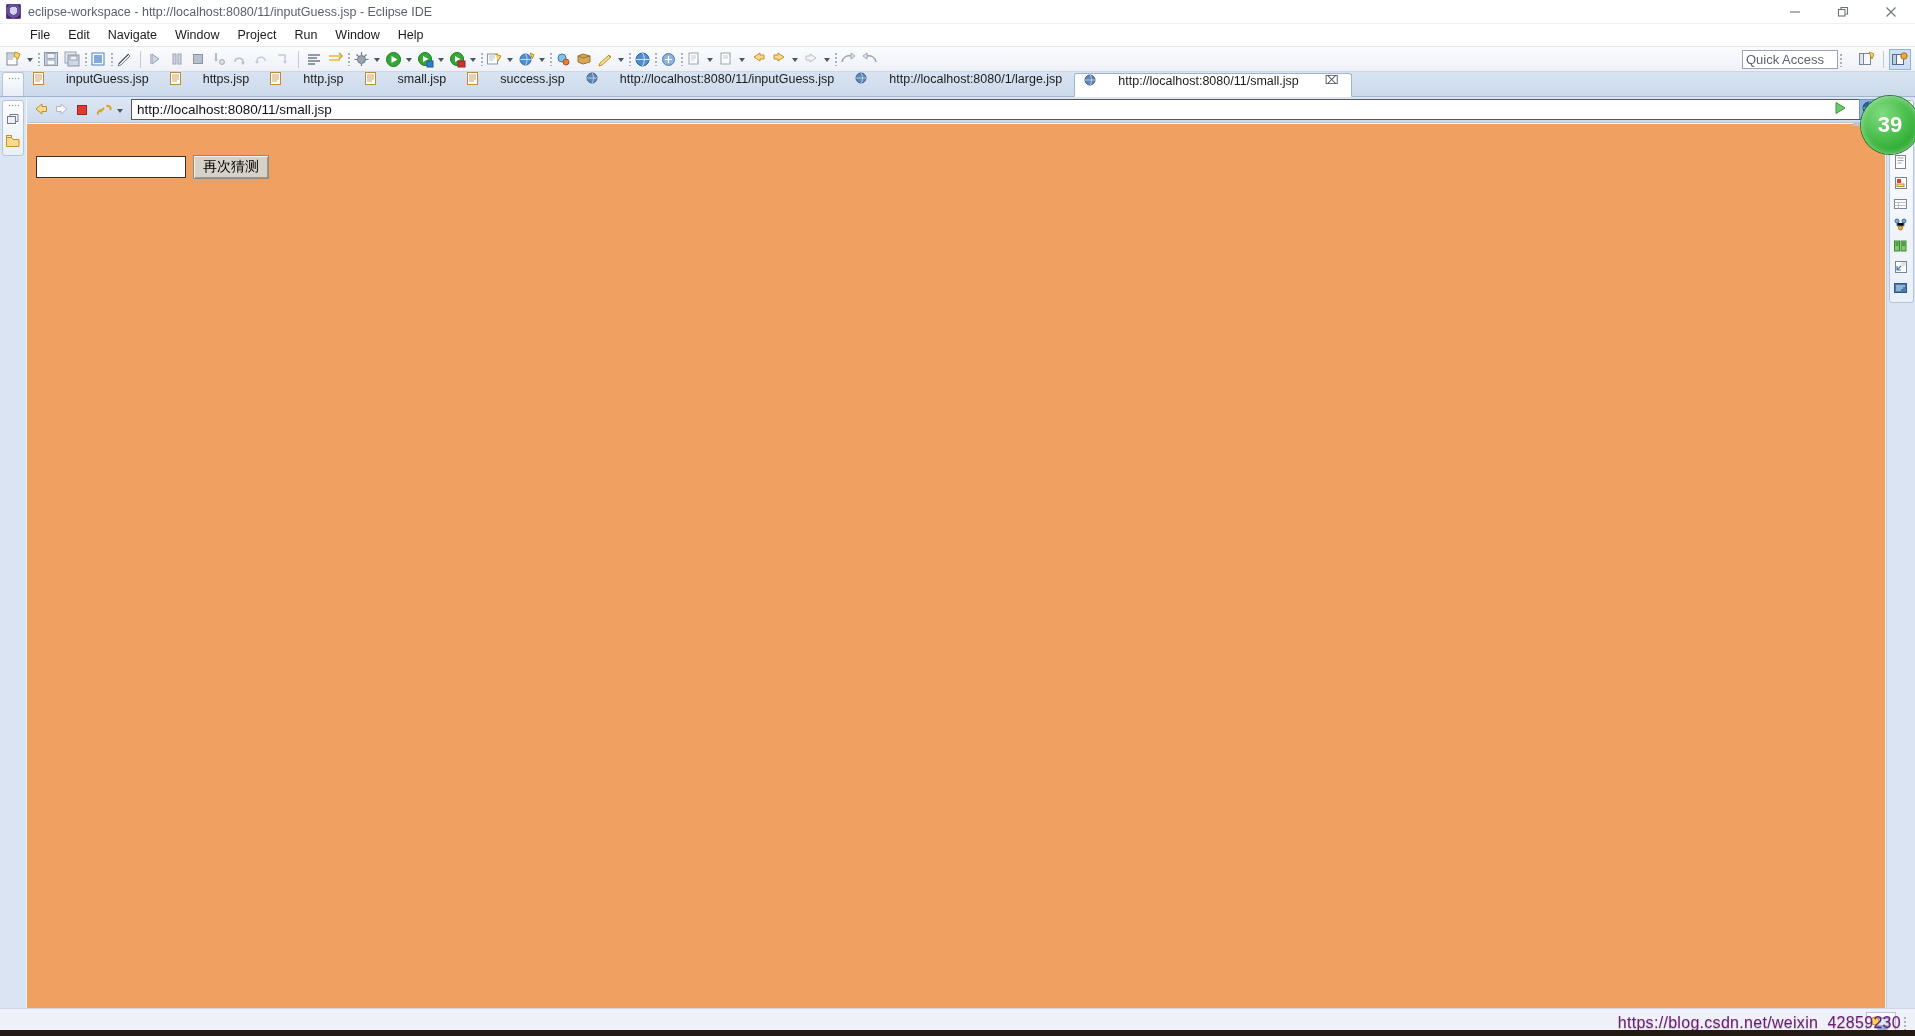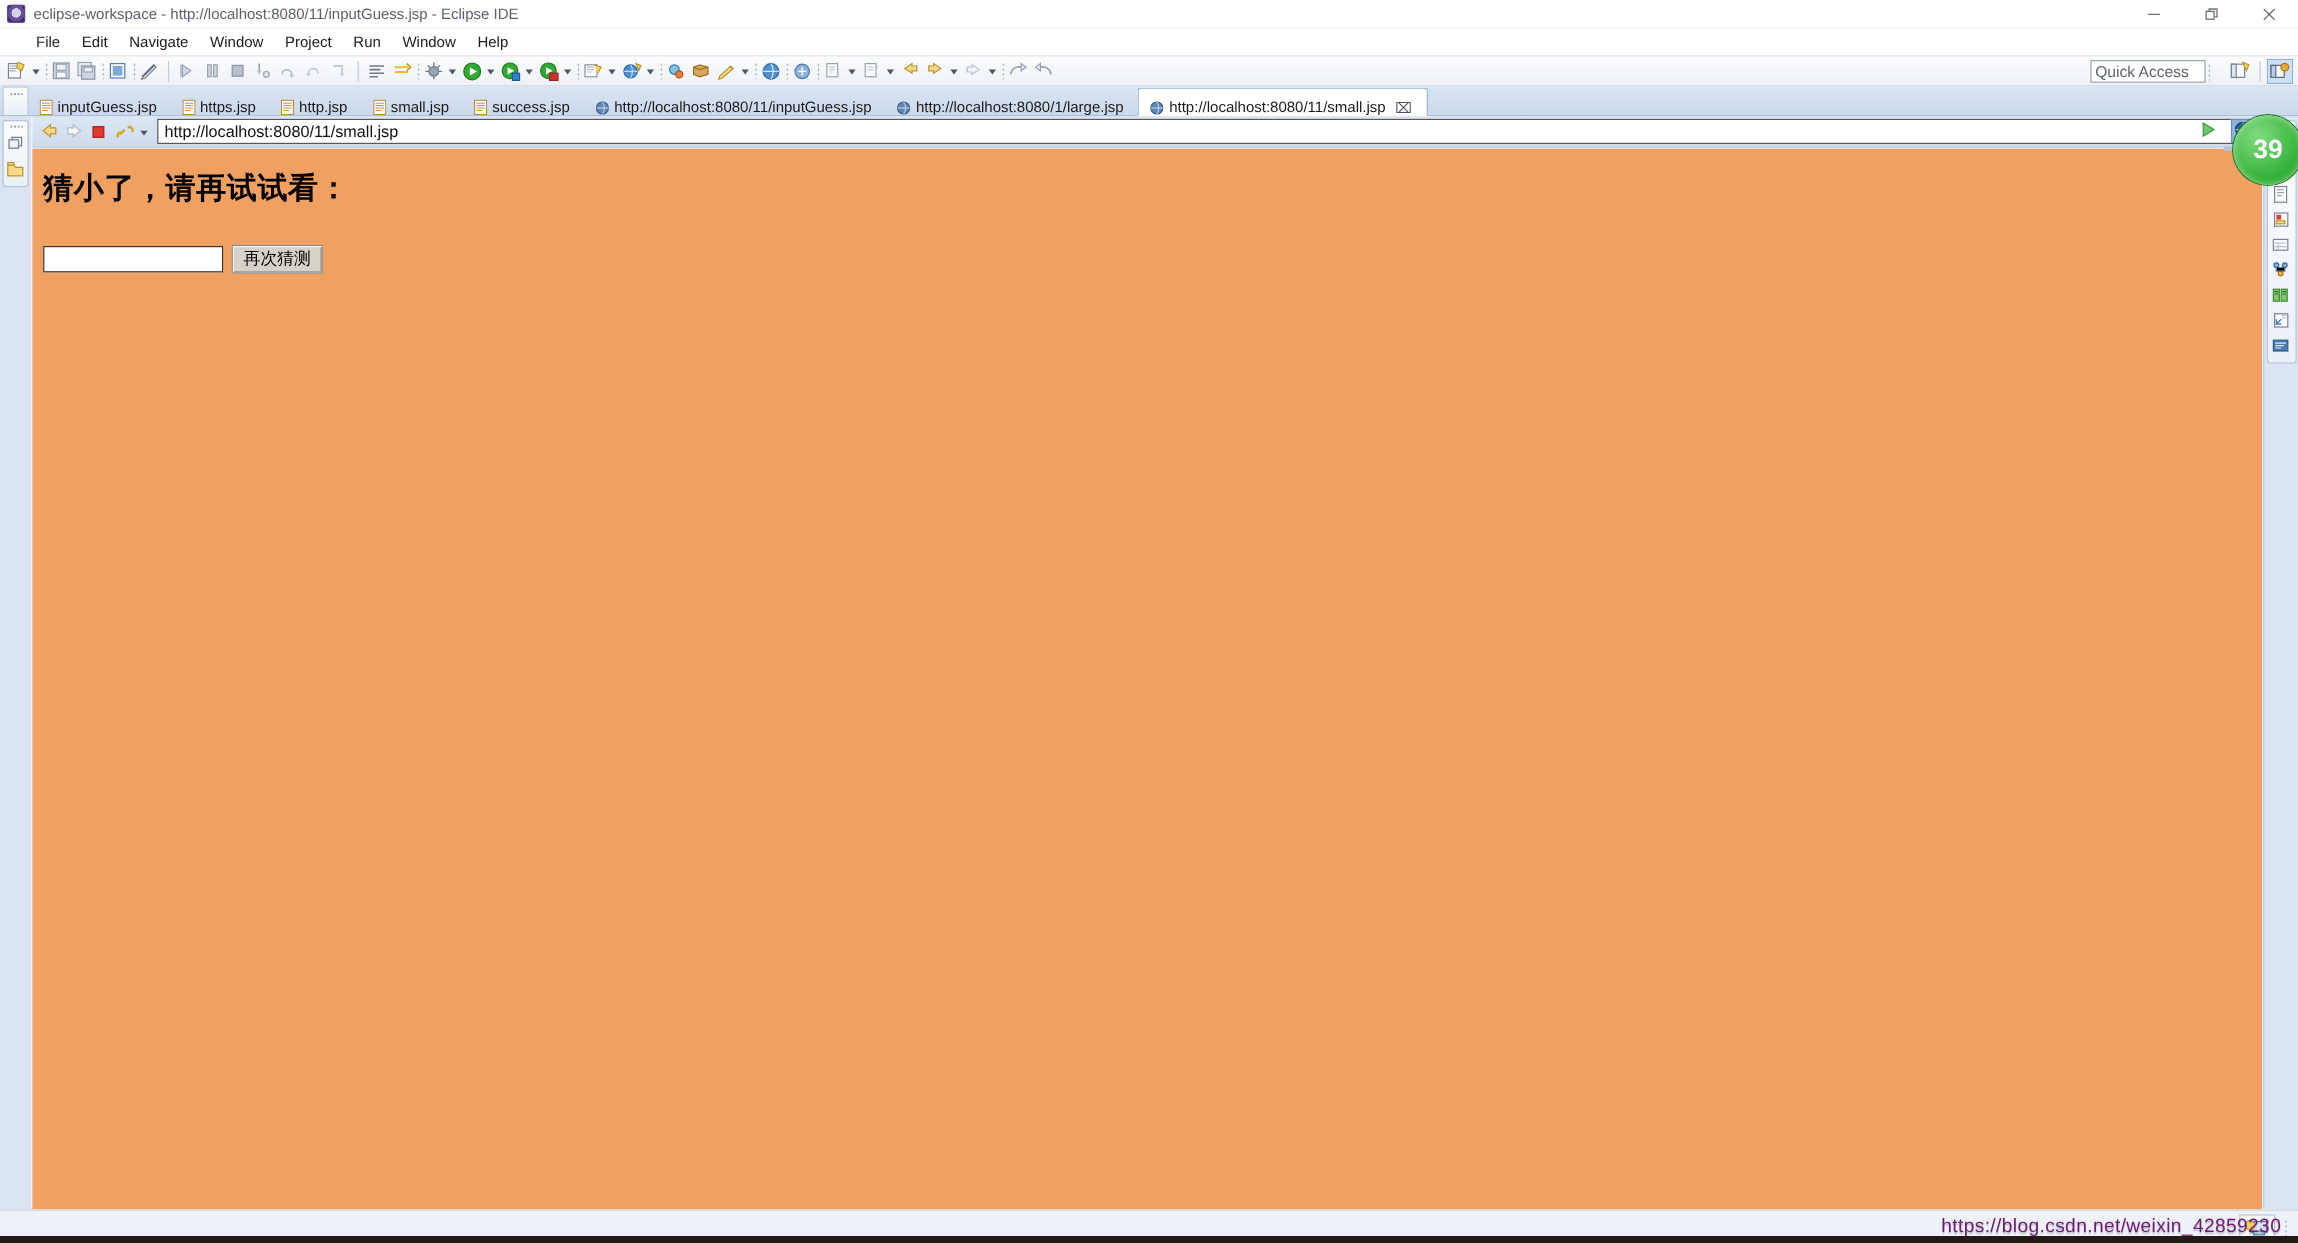--- a/index.html
+++ b/index.html
@@ -79,21 +79,21 @@
     width:22px; height:24px; margin-left:2px; border:1px solid #b7c4d6;
     border-bottom:none; background:linear-gradient(#fdfdfe,#e8eef7);
     border-radius:3px 3px 0 0; position:relative; flex:none;
   }
   .edge-handle::after {
     content:""; position:absolute; left:5px; top:4px; width:11px; height:3px;
     background-image:radial-gradient(#8e99ab 0 42%, transparent 48%);
     background-size:3px 3px; background-repeat:repeat-x;
   }
   .tab {
-    height:24px; display:flex; align-items:flex-end; gap:4px;
+    height:24px; display:flex; align-items:flex-start; gap:22px;
     padding:0 12px 0 9px; font-size:12.5px; color:#1b1b1b; white-space:nowrap;
     border-radius:3px 3px 0 0; position:relative; flex:none;
   }
   .tab.active {
     background:#ffffff; border:1px solid #9fb4cf; border-bottom:1px solid #ffffff;
     margin-bottom:-1px; z-index:3;
   }
   .tab .close {
     font-size:12px; color:#4a5160; margin-left:4px; line-height:1;
   }
@@ -634,21 +634,20 @@
             <svg width="16" height="16" viewBox="0 0 16 16" style="position:absolute;left:3px;top:2px">
               <circle cx="7" cy="7" r="6" fill="#2e5fa8" stroke="#1b3f78"></circle>
               <path d="M1 7h12M7 1c2 3 2 9 0 12" fill="none" stroke="#9fc4ea" stroke-width="0.9"></path>
               <path d="M10 2l4 1-1 4z" fill="#f0f4fa"></path>
             </svg>
           </div>
         </div>
       </div>
 
       <div class="page">
-        <h1 class="page-h">猜小了，请再试试看：</h1>
         <form class="form-row">
           <input class="guess-input" type="text" placeholder="" style="">
           <button class="guess-btn" type="submit">再次猜测</button>
         </form>
       </div>
     </div>
   </div>
 
   <div class="rail-right">
     <div class="rail-box">

